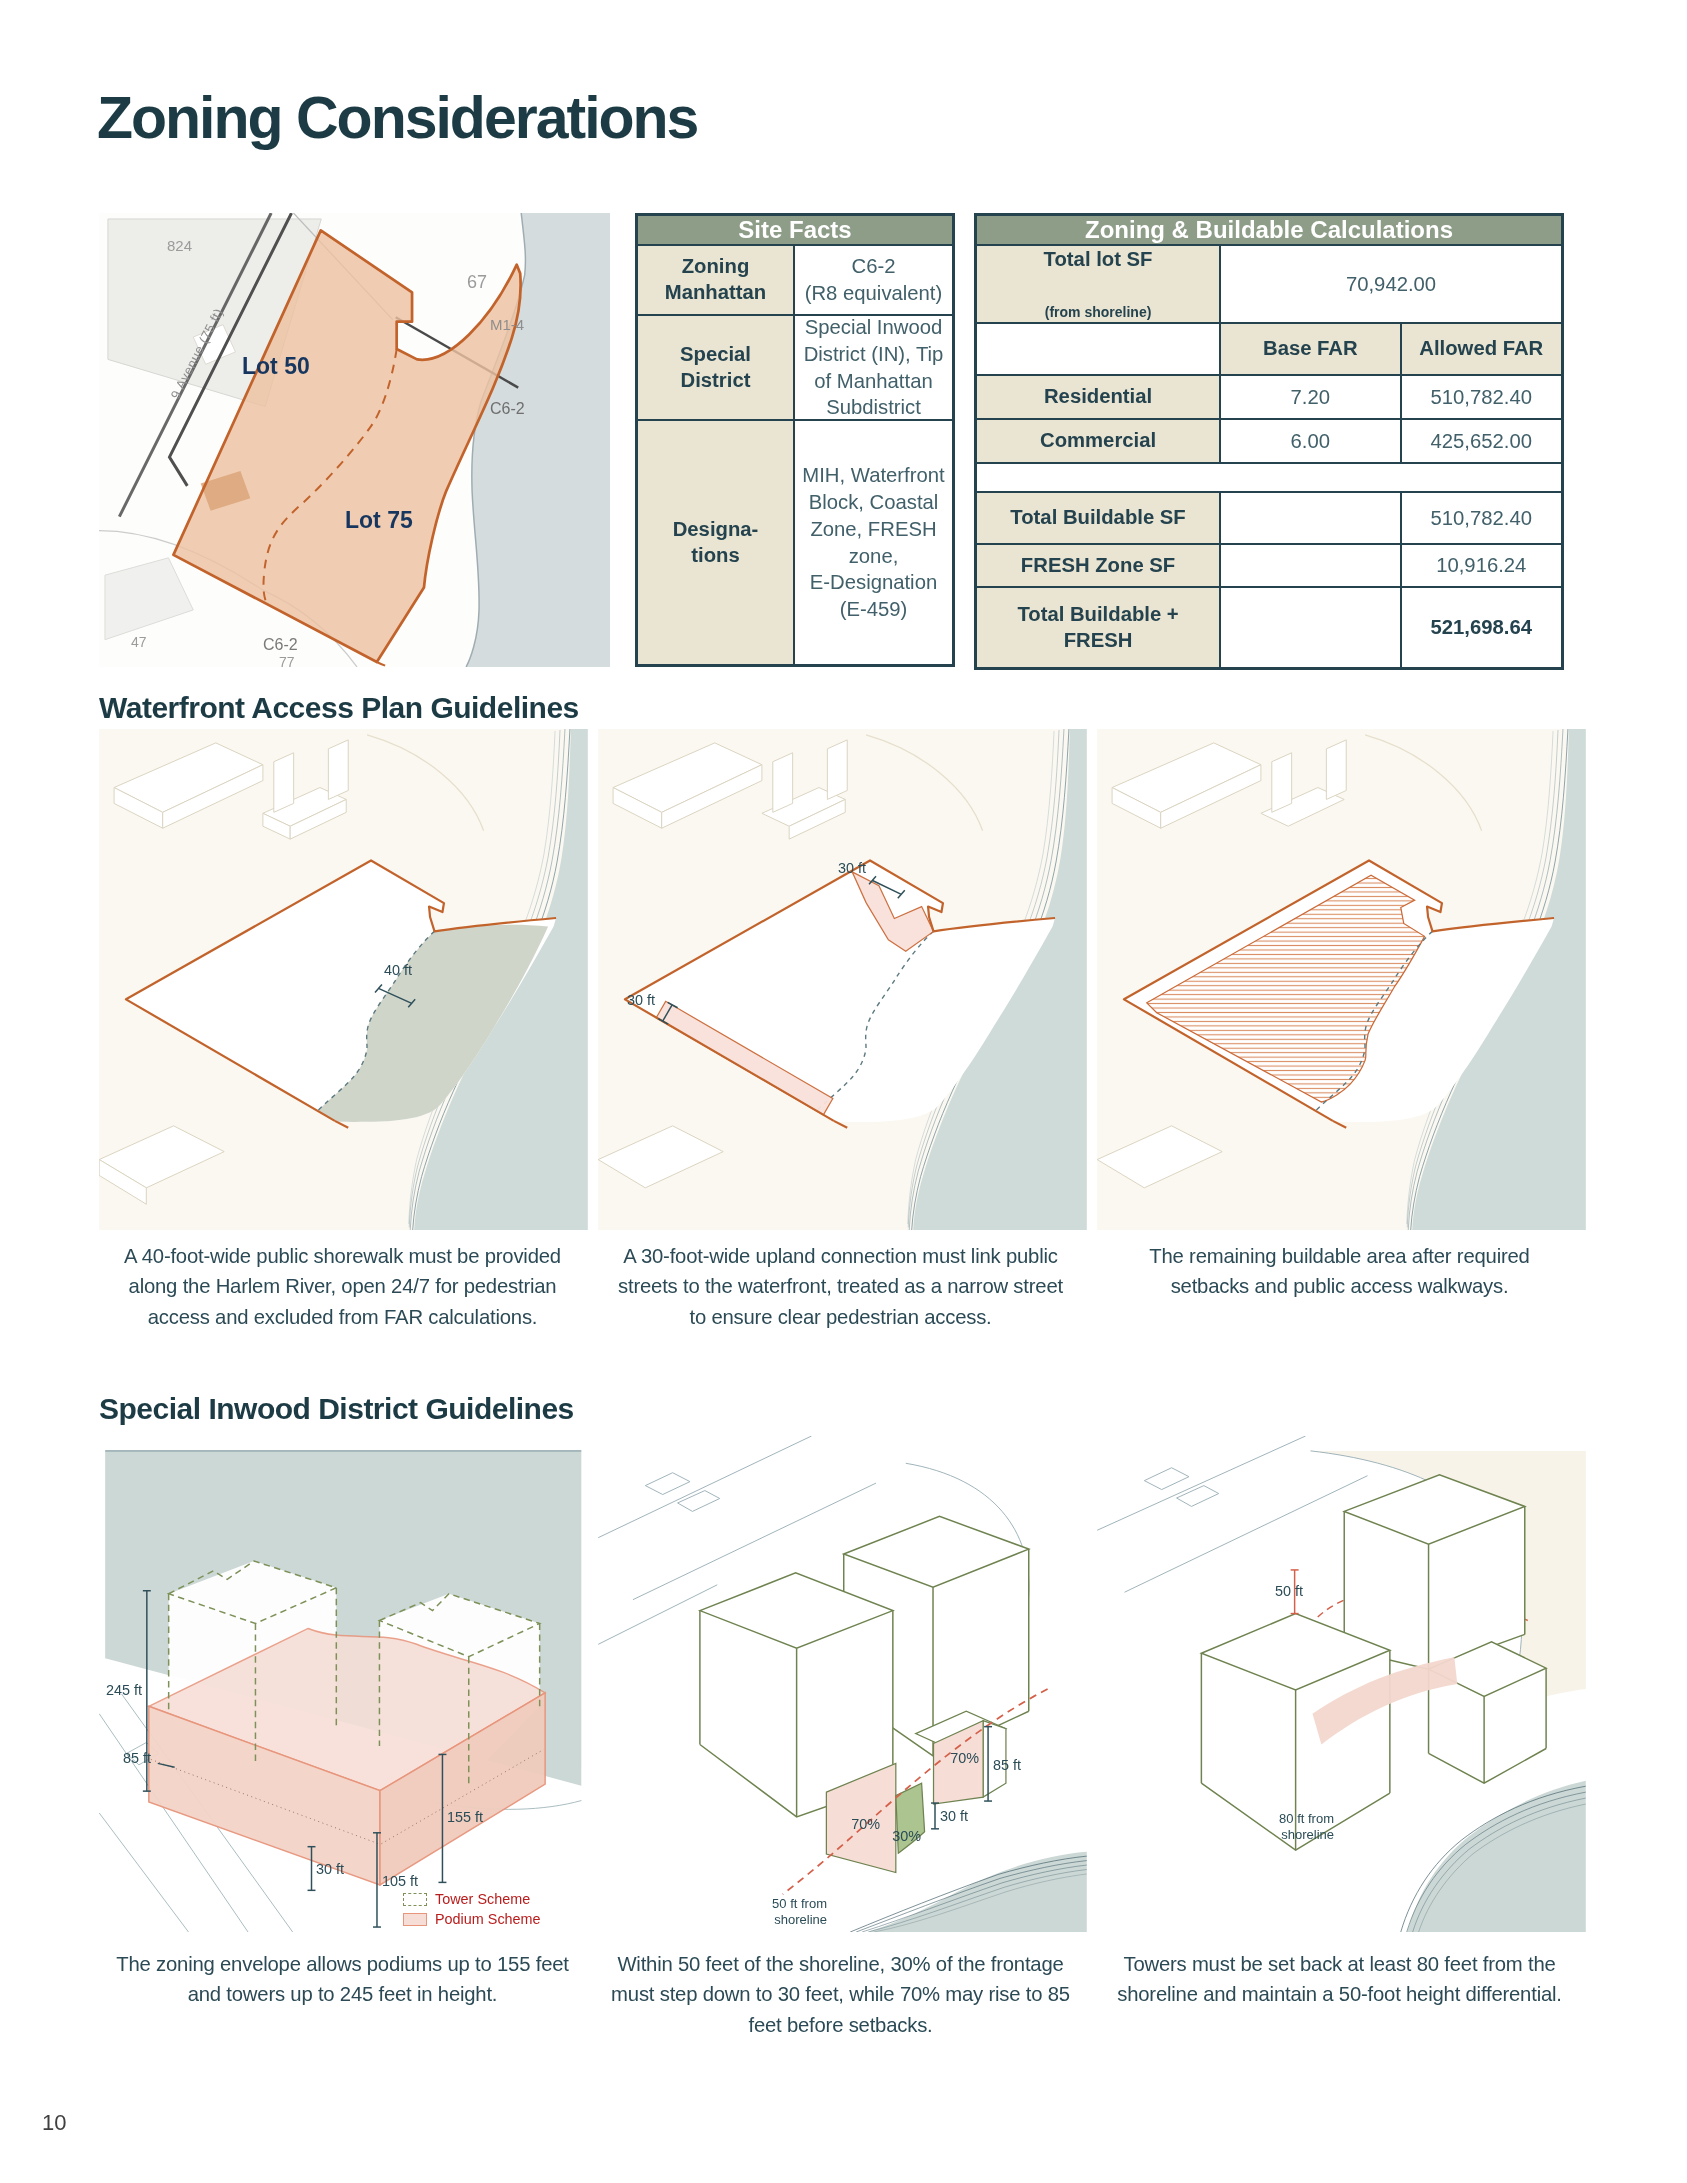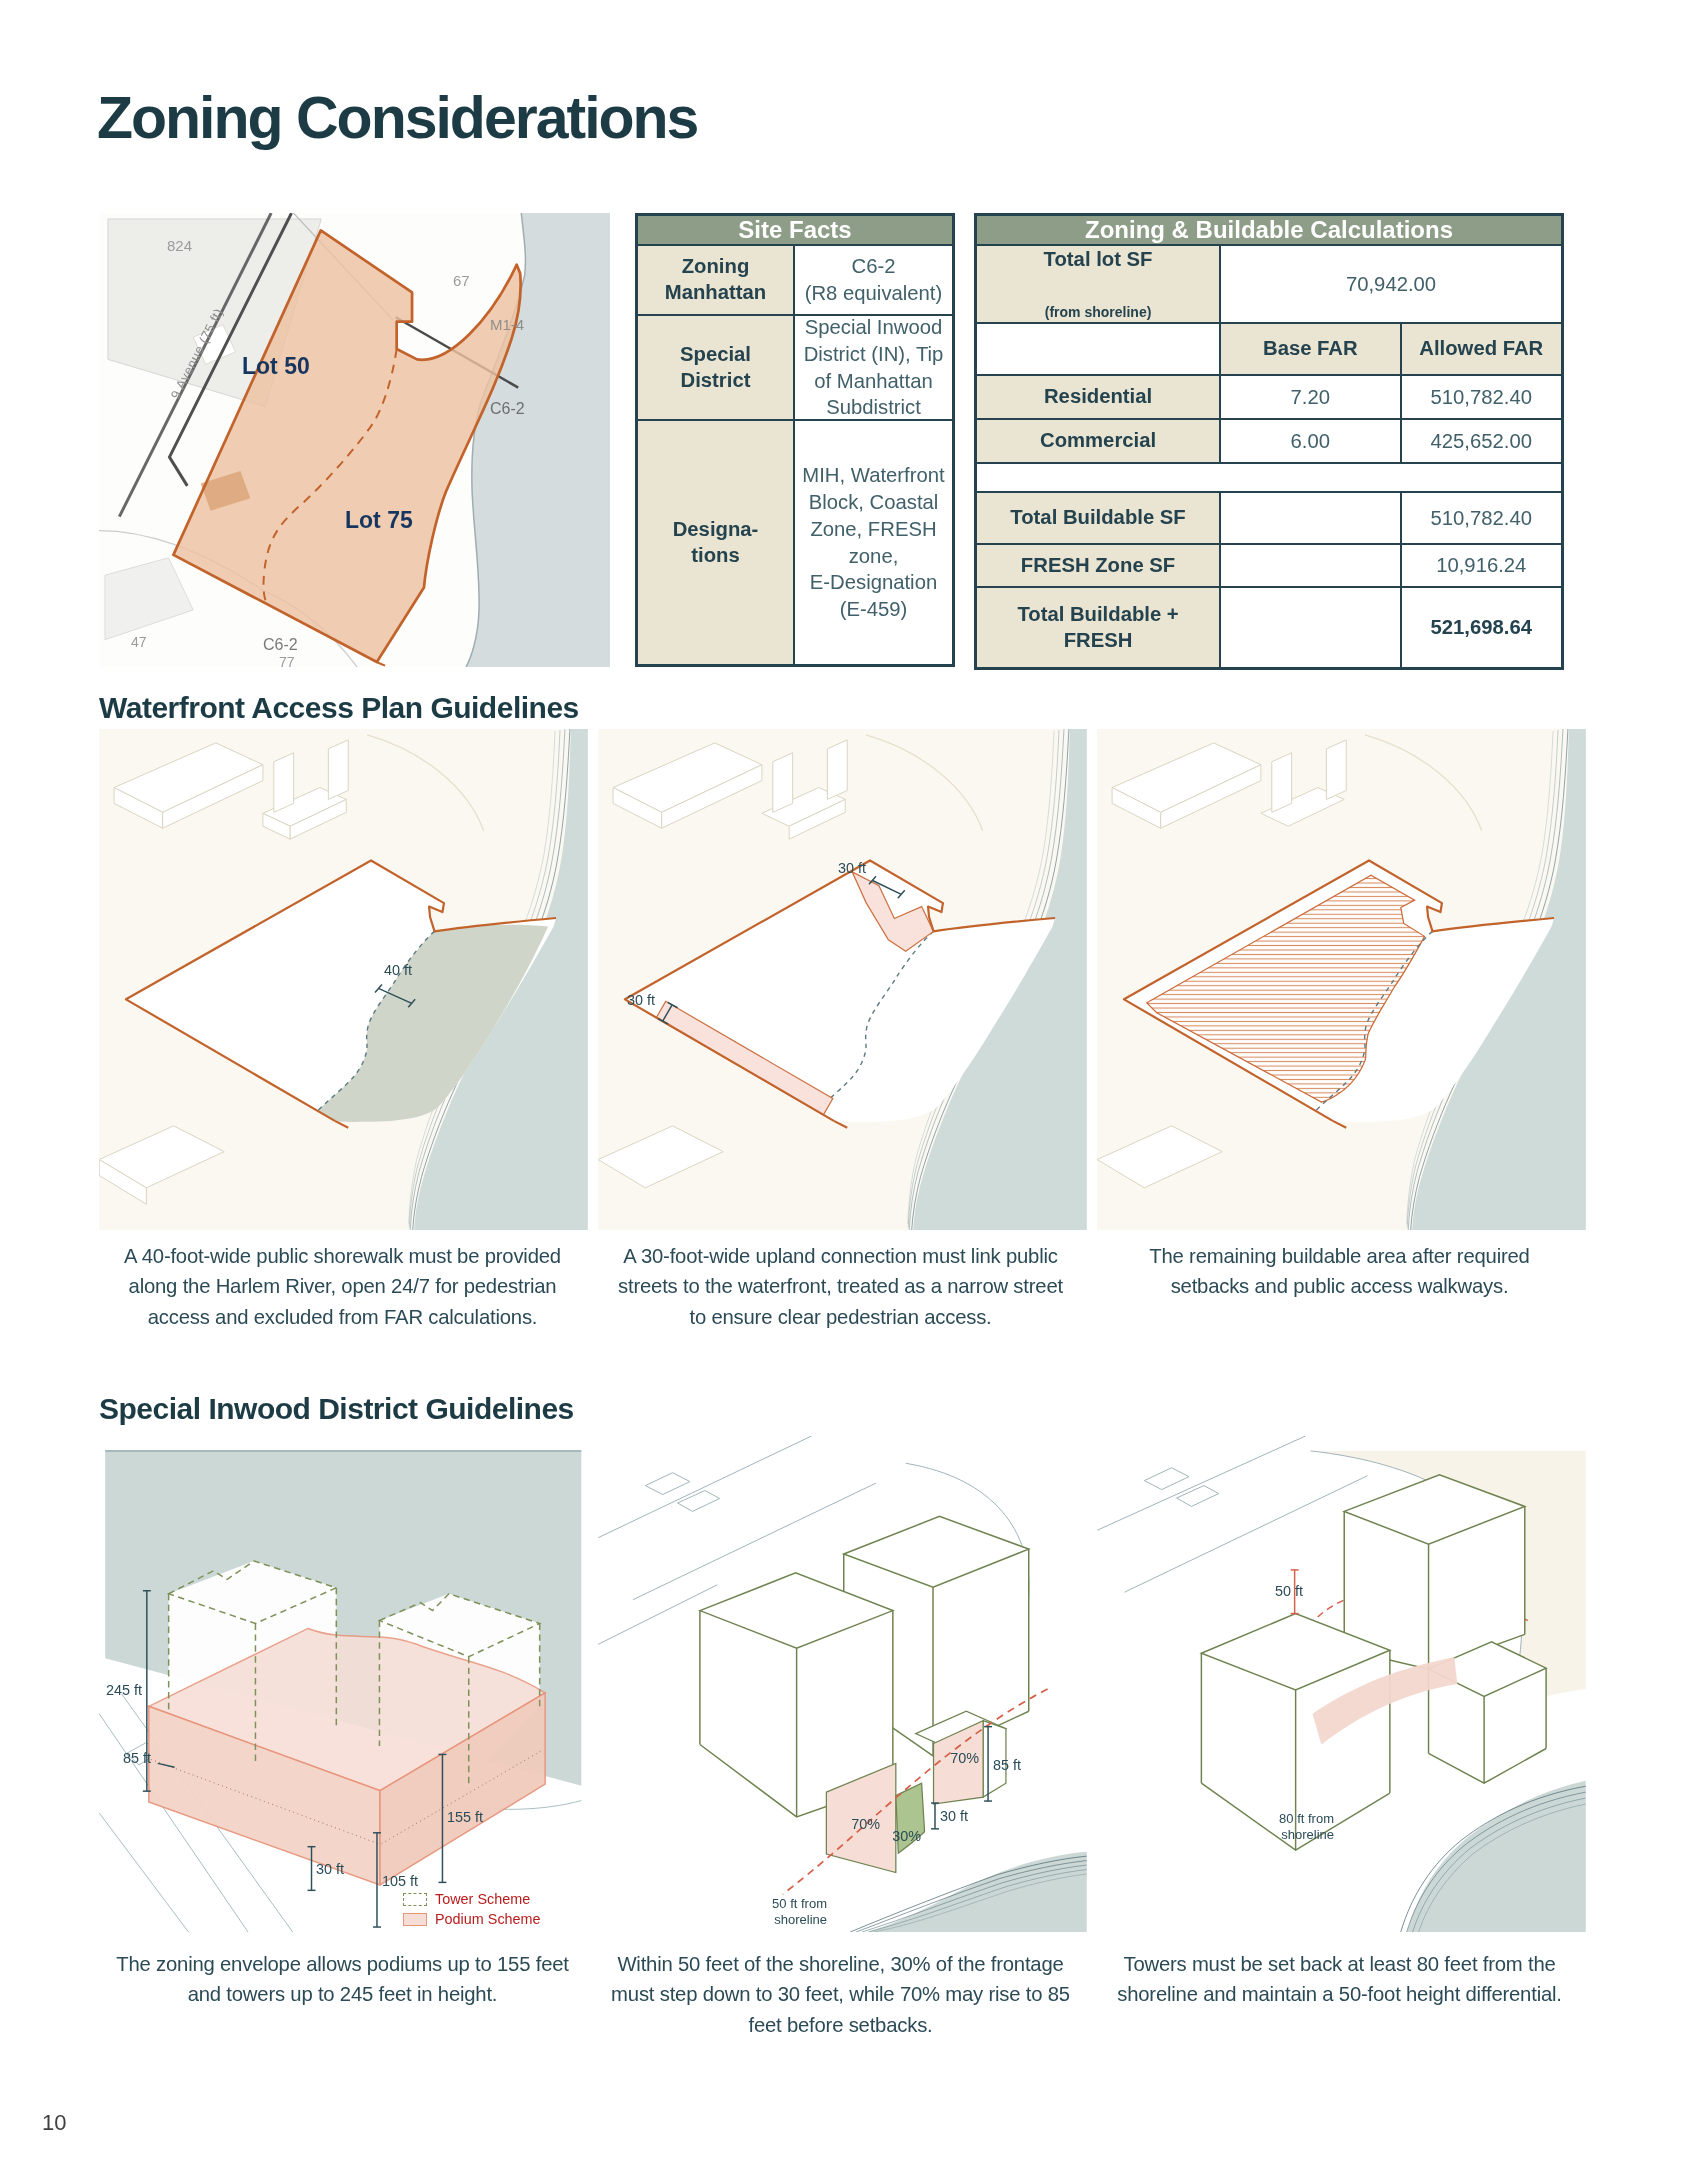--- a/index.html
+++ b/index.html
@@ -71,21 +71,21 @@
 
       <path d="M 447,35 L 631,160 L 631,219 L 600,219 L 600,274 L 641,295 C 705,305 790,215 842,104 L 849,122 C 852,162 845,212 832,252 C 800,352 755,435 700,560 C 680,610 660,700 655,755 L 560,905 L 150,689 Z" fill="#edc2a1" opacity="0.82"></path>
       <path d="M 205,545 L 285,520 L 305,575 L 225,600 Z" fill="#dda77c" opacity="0.9"></path>
 
       <path d="M 447,35 L 631,160 L 631,219 L 600,219 L 600,274 L 641,295 C 705,305 790,215 842,104 L 849,122 C 852,162 845,212 832,252 C 800,352 755,435 700,560 C 680,610 660,700 655,755 L 560,905 L 150,689 Z" fill="none" stroke="#c2632c" stroke-width="5.5" stroke-linejoin="round"></path>
 
       <path d="M 600,274 C 590,340 570,400 548,430 C 520,470 460,540 409,586 C 365,625 340,655 333,724 C 330,755 332,770 336,782" fill="none" stroke="#c2632c" stroke-width="4" stroke-dasharray="18 14"></path>
       <path d="M 560,905 C 610,928 655,942 700,948" fill="none" stroke="#c2632c" stroke-width="4" stroke-dasharray="18 14"></path>
     </svg>
     <div class="maplab" style="left:68px; top:24px; font-size:15px;">824</div>
-    <div class="maplab" style="left:354px; top:59px; font-size:15px;">67</div>
+    <div class="maplab" style="left:368px; top:59px; font-size:18px;">67</div>
     <div class="maplab" style="left:391px; top:103px; font-size:15px; color:#8e8e8e;">M1-4</div>
     <div class="maplab" style="left:391px; top:187px; font-size:16px; color:#6f6f6f;">C6-2</div>
     <div class="maplab" style="left:143px; top:140px; font-size:23px; font-weight:bold; color:#17365f;">Lot 50</div>
     <div class="maplab" style="left:246px; top:294px; font-size:23px; font-weight:bold; color:#17365f;">Lot 75</div>
     <div class="maplab" style="left:164px; top:423px; font-size:16px; color:#7a7a7a;">C6-2</div>
     <div class="maplab" style="left:32px; top:421px; font-size:14px;">47</div>
     <div class="maplab" style="left:180px; top:441px; font-size:14px;">77</div>
     <div class="maplab" style="left:48px; top:133px; font-size:13px; color:#8e8e8e; transform:rotate(-63deg); transform-origin:center; letter-spacing:0.5px;">9 Avenue (75 ft)</div>
   </div>
 

